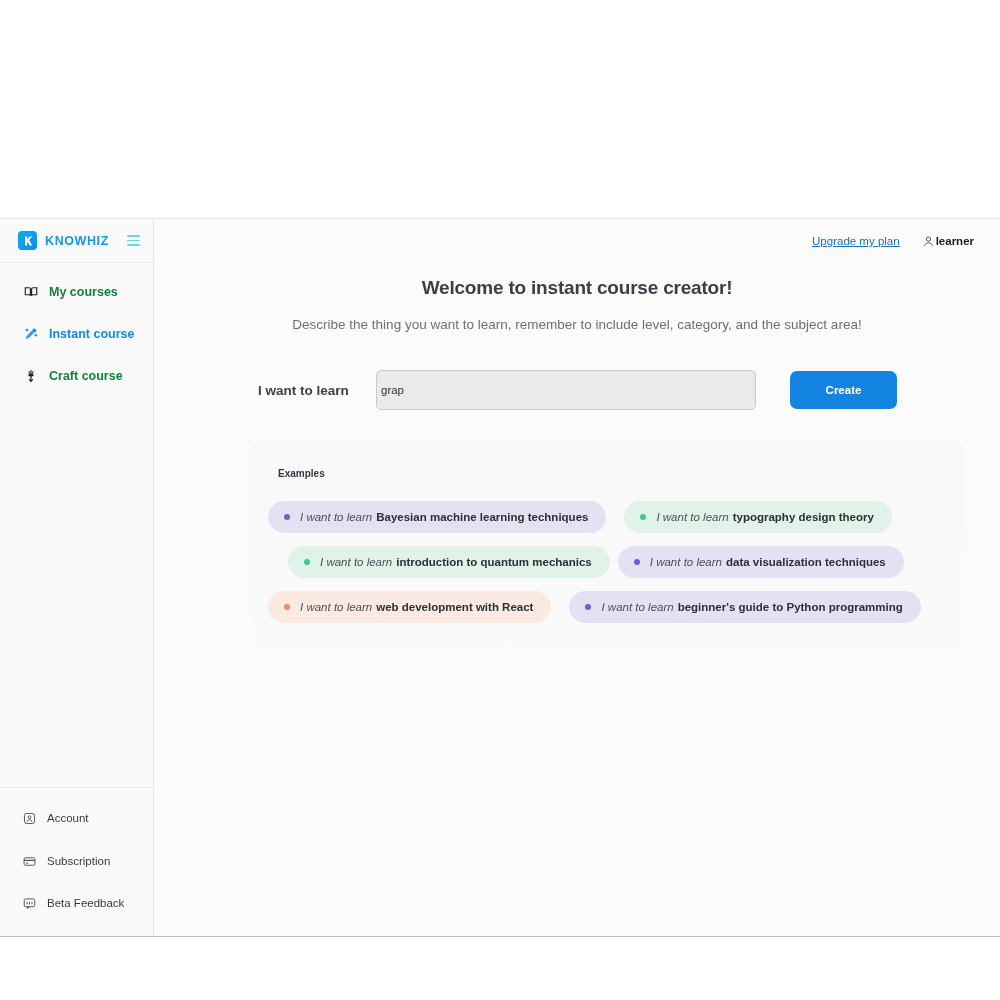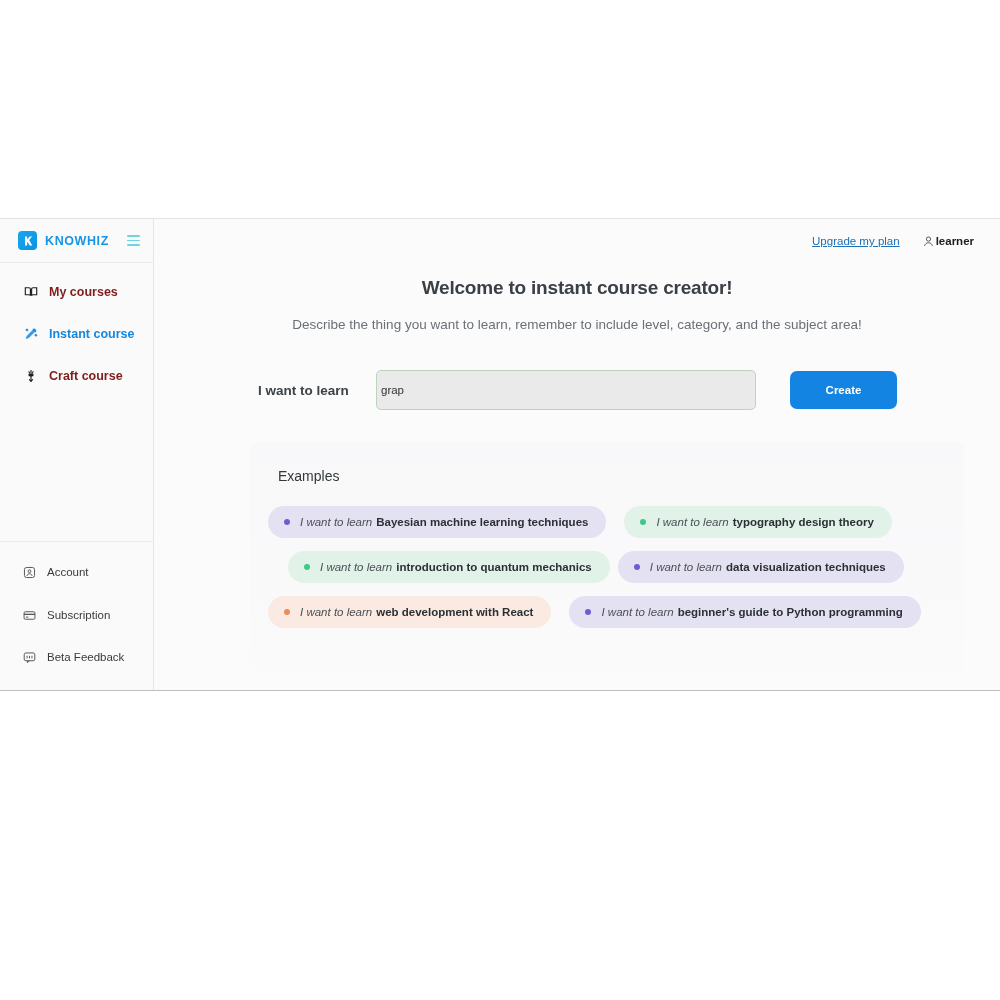--- a/index.html
+++ b/index.html
@@ -11,21 +11,21 @@
     font-family: "Liberation Sans", sans-serif;
     overflow: hidden;
   }
 
   
   #app-frame {
     position: absolute;
     left: 0;
     top: 218px;
     width: 1000px;
-    height: 473px;
+    height: 719px;
     background: #fafafa;
     border-top: 1px solid #e3e3e3;
     border-bottom: 1px solid #bdbdbd;
     display: flex;
     overflow: hidden;
   }
 
   
   #sidebar {
     width: 154px;
@@ -80,21 +80,21 @@
 
   .nav-top { padding-top: 14px; flex: 1 1 auto; }
 
   .nav-item {
     display: flex;
     align-items: center;
     gap: 11px;
     padding: 6px 14px 6px 24px;
     font-size: 12.5px;
     font-weight: bold;
-    color: #7f1d1d;
+    color: #15803d;
     cursor: pointer;
     line-height: 1.5;
   }
   .nav-item .nav-ico {
     width: 14px; height: 14px;
     display: flex; align-items: center; justify-content: center;
     flex: 0 0 14px;
     color: #1f1f1f;
   }
   .nav-item.active { color: #1587DF; }
@@ -213,22 +213,22 @@
 
   
   .examples-panel {
     margin: 32px 0 0 96px;
     width: 714px;
     padding: 26px 0 34px 0;
     background: linear-gradient(180deg, rgba(248,247,249,0.85) 0%, rgba(250,250,251,0.6) 100%);
     border-radius: 8px;
   }
   .examples-title {
-    font-size: 14px;
-    font-weight: normal;
+    font-size: 10px;
+    font-weight: bold;
     color: #33383d;
     padding-left: 28px;
     margin-bottom: 22px;
   }
   .chip-row {
     display: flex;
     padding-left: 10px;
     margin-bottom: 13px;
     align-items: center;
   }

